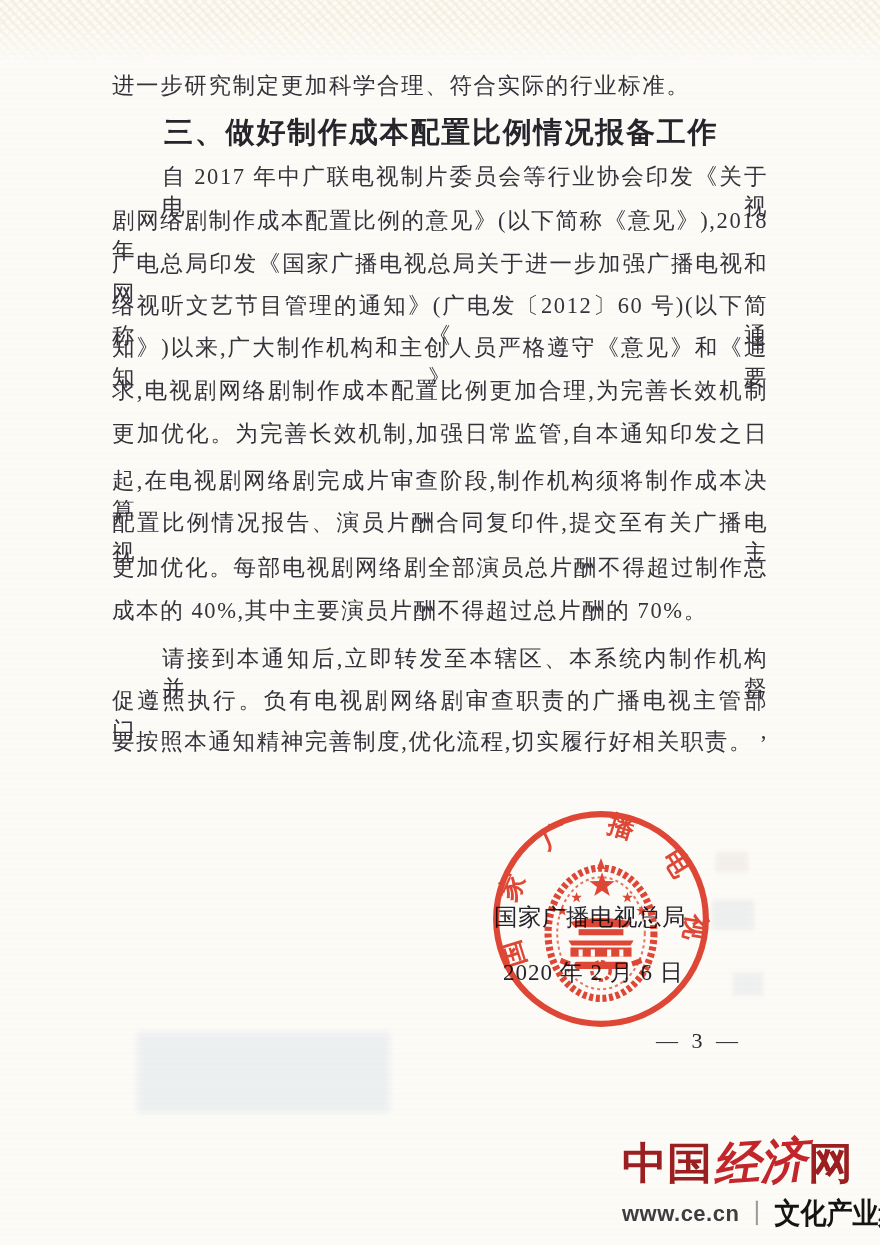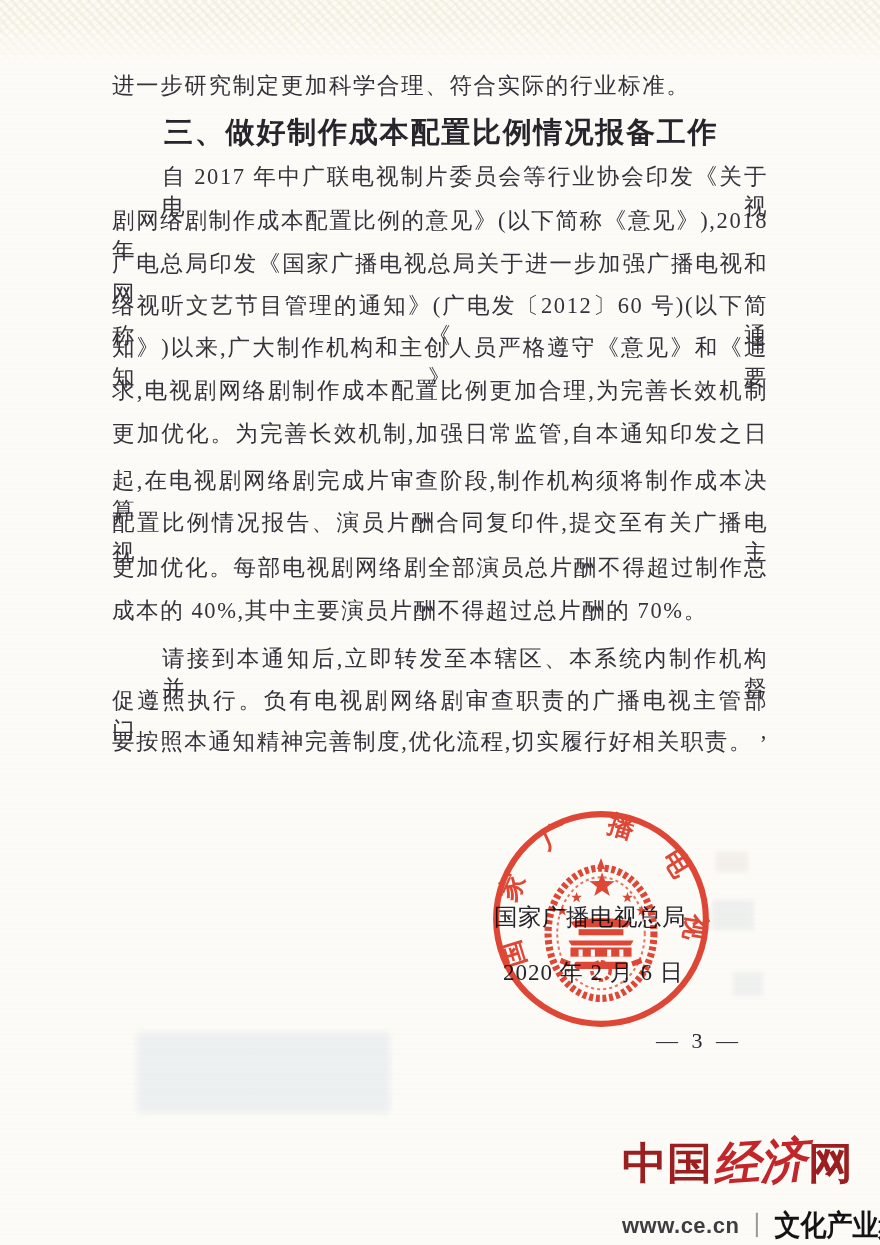--- a/index.html
+++ b/index.html
@@ -69,21 +69,21 @@
   .wm{position:absolute;left:622px;top:1138px;width:248px;
       font-family:"Liberation Sans","DejaVu Sans",sans-serif;}
   .wm-row1{display:flex;align-items:flex-start;height:56px;white-space:nowrap;}
   .wm-block{font-weight:900;font-size:45px;line-height:52px;letter-spacing:0;
     transform:scaleY(.96);}
   .wm-script{
     font-family:"Liberation Serif","DejaVu Serif",serif;
     font-style:italic;font-weight:700;font-size:47px;line-height:52px;
     transform:rotate(-4deg) translateY(-2px);margin:0 1px;
   }
-  .wm-row2{display:flex;align-items:center;margin-top:14px;white-space:nowrap;justify-content:space-between;}
+  .wm-row2{display:flex;align-items:center;margin-top:2px;white-space:nowrap;justify-content:space-between;}
   .wm-url{font-weight:bold;font-size:22px;color:#3e3e40;letter-spacing:.5px;}
   .wm-sep{color:#9a9a9a;font-size:26px;margin:0 4px 0 5px;font-weight:400;}
   .wm-channel{
     font-family:"Liberation Serif","DejaVu Serif",serif;
     font-weight:700;font-size:26px;color:#141414;letter-spacing:0;
     transform:scaleY(1.12);
   }
 </style>
 </head>
 <body>

